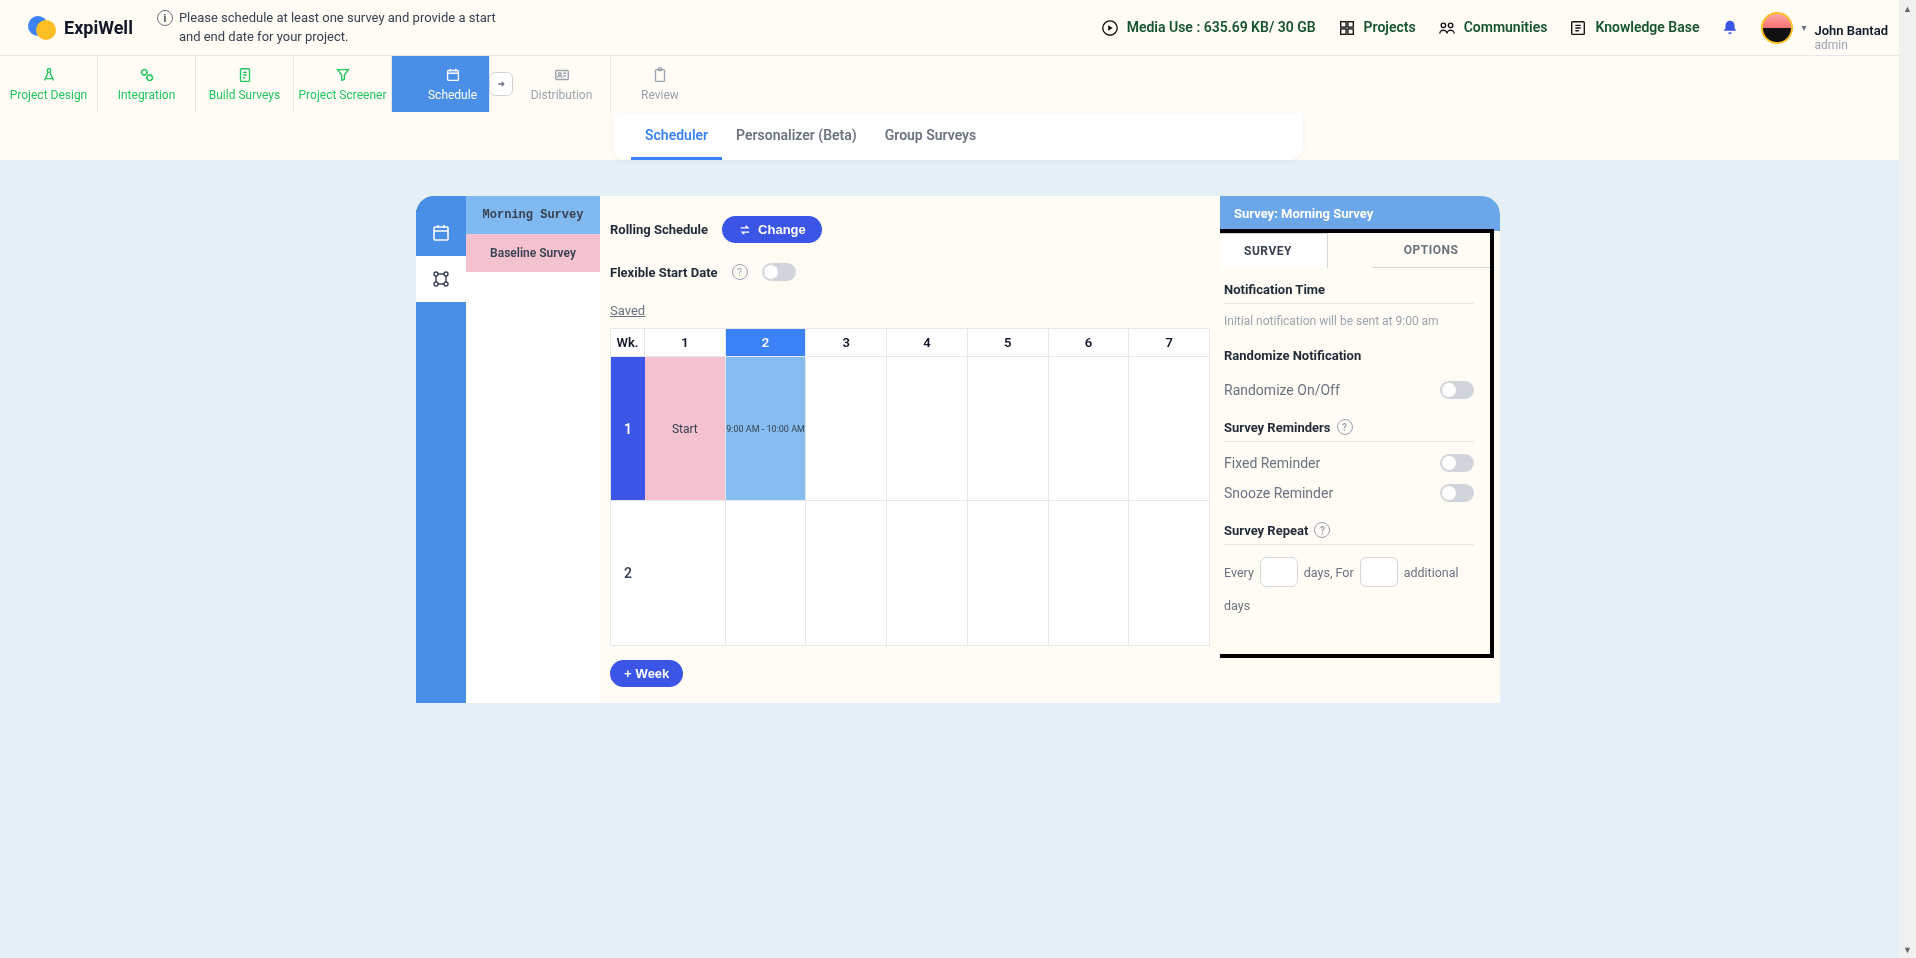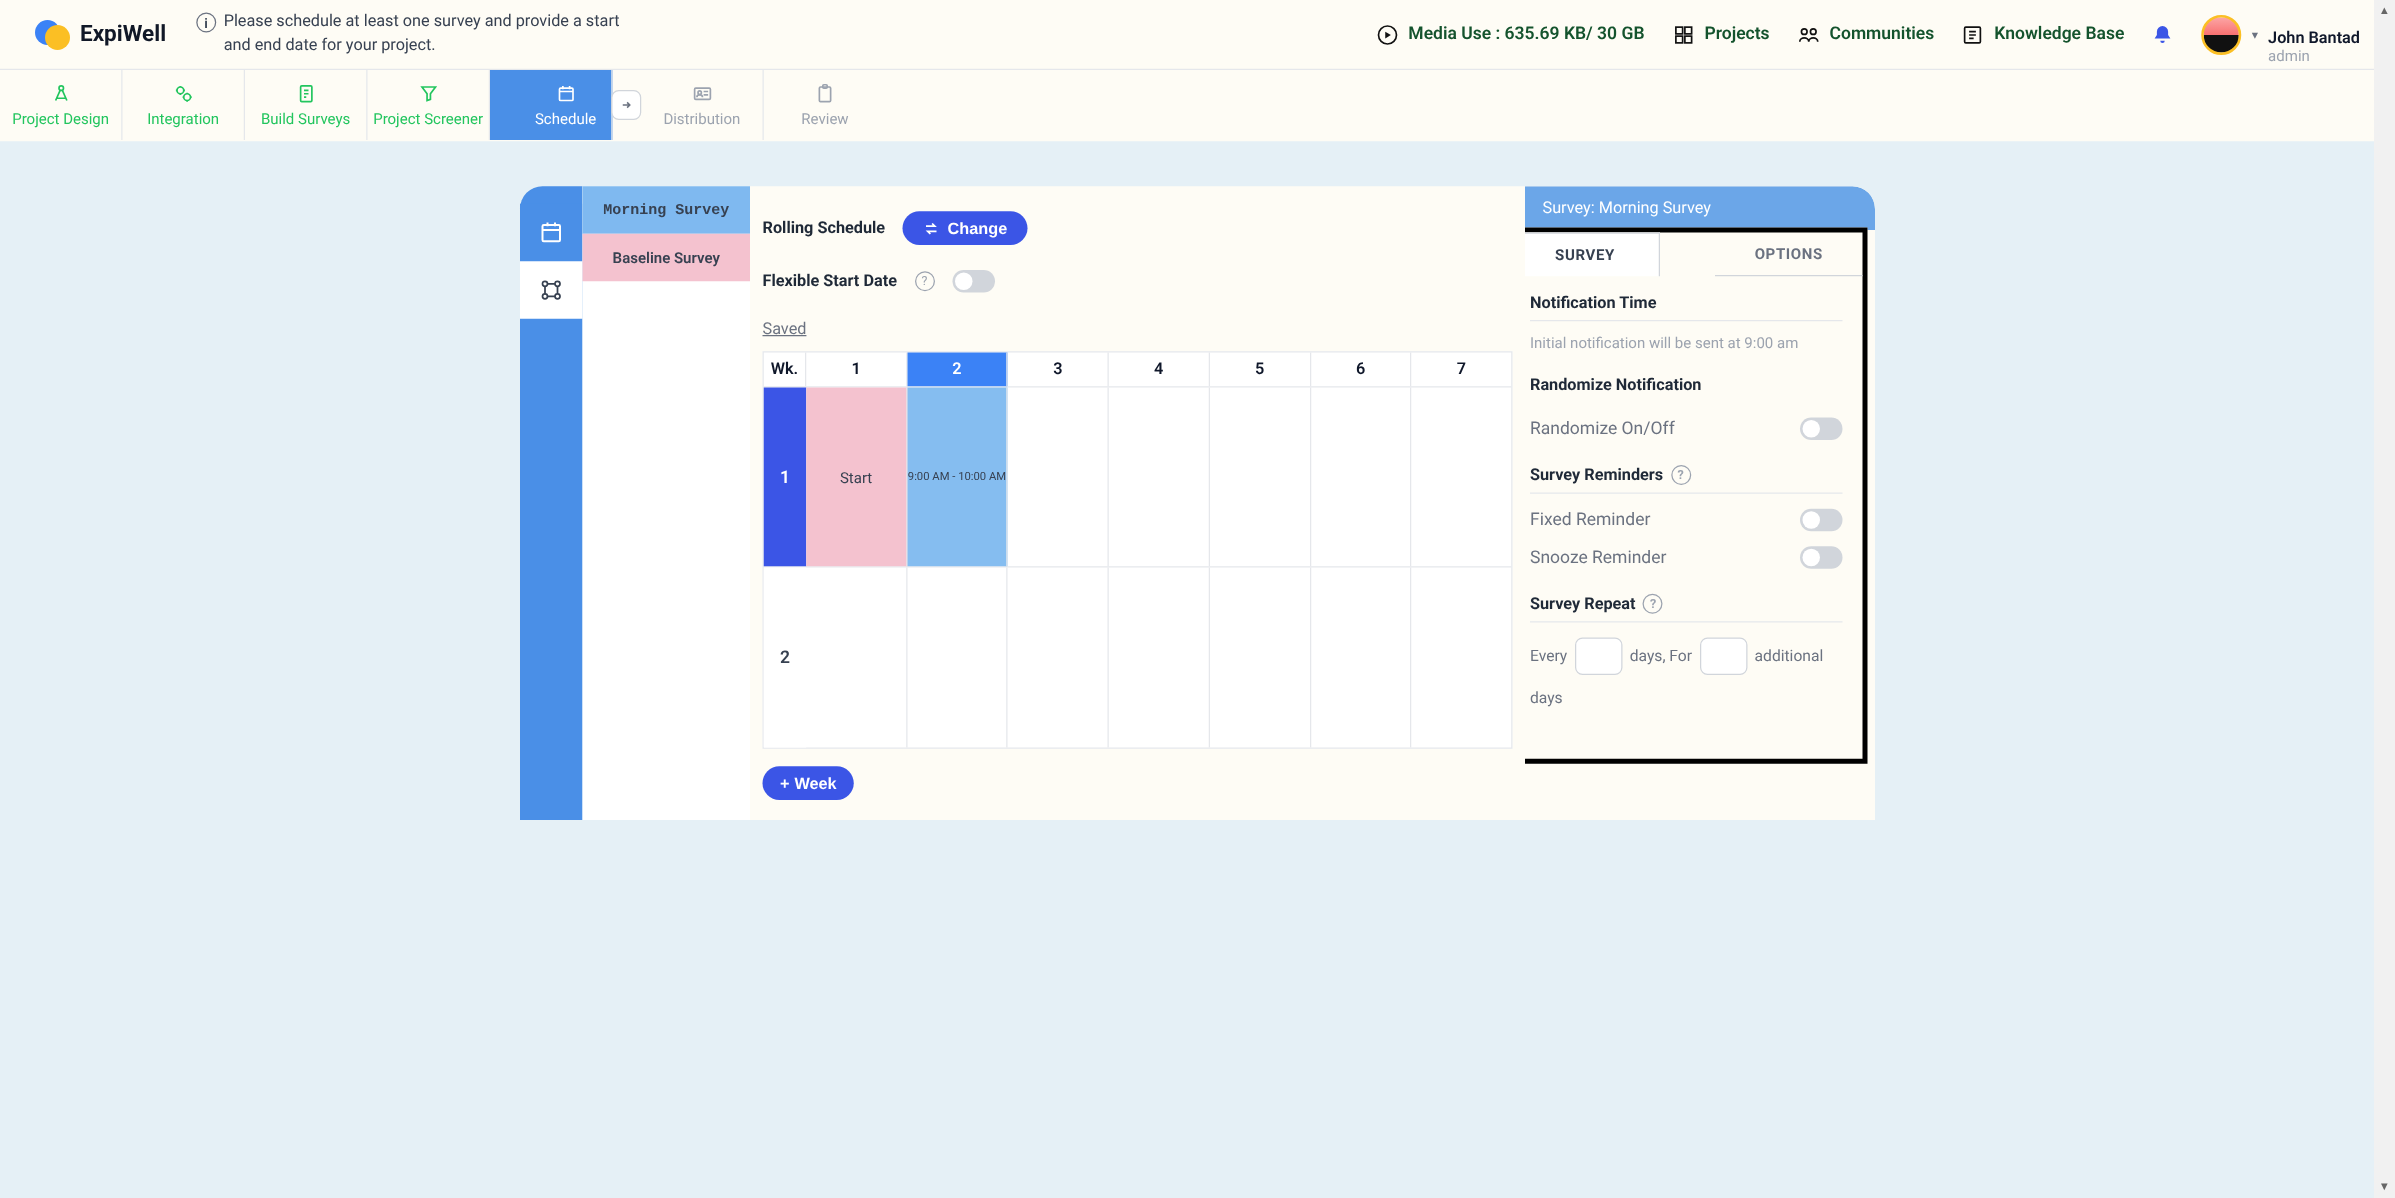--- a/index.html
+++ b/index.html
@@ -73,21 +73,21 @@
     .cal-wk { flex: 0 0 34px; background: #3b55e6; color: #fff; display: flex; align-items: center; justify-content: center; font-weight: 600; }
     .cal-wk.plain { background: #fff; color: #374151; }
     .cal-cell { flex: 1; border-right: 1px solid #e5e7eb; display: flex; align-items: center; justify-content: center; font-size: 10px; color: #6b7280; }
     .cal-cell:last-child { border-right: none; }
     .cal-cell.pink { background: #f4c2cf; color: #374151; font-size: 12px; }
     .cal-cell.blue { background: #85bdf0; color: #374151; font-size: 9px; }
     .add-week { margin-top: 14px; background: #3b55e6; color: #fff; border: none; border-radius: 16px; padding: 6px 14px; font-size: 13px; font-weight: 600; cursor: pointer; display: inline-flex; align-items: center; gap: 4px; }
     
     
     .right-panel { width: 280px; background: #fefcf5; border-radius: 0 18px 0 0; overflow: hidden; position: relative; }
-    .rp-head { background: #6ba6e8; color: #fff; padding: 10px 14px; font-size: 13px; font-weight: 400; border-radius: 0 18px 0 0; }
+    .rp-head { background: #6ba6e8; color: #fff; padding: 10px 14px; font-size: 13px; font-weight: 700; border-radius: 0 18px 0 0; }
     .rp-box { border: 4px solid #000; margin: -2px 6px 0 -16px; padding: 0 0 30px 0; background: #fefcf5; }
     .rp-tabs { display: flex; gap: 44px; }
     .rp-tab { flex: 1; text-align: center; padding: 10px 0; font-size: 12px; font-weight: 700; letter-spacing: 0.5px; color: #6b7280; cursor: pointer; border-bottom: 1px solid #d1d5db; }
     .rp-tab.active { background: #fff; color: #374151; border: 1px solid #d1d5db; border-bottom: none; }
     .rp-section { padding: 14px 16px 6px; }
     .rp-title { font-weight: 700; font-size: 13px; color: #1f2937; padding-bottom: 6px; border-bottom: 1px solid #e5e7eb; display: flex; align-items: center; gap: 6px; }
     .rp-muted { font-size: 12px; color: #9ca3af; margin-top: 10px; }
     .rp-row { display: flex; justify-content: space-between; align-items: center; margin-top: 12px; font-size: 14px; color: #6b7280; }
     .rp-repeat { font-size: 12.5px; color: #6b7280; margin-top: 12px; line-height: 2; display: flex; flex-wrap: wrap; align-items: center; gap: 6px; }
     .tiny-input { width: 38px; height: 30px; border: 1px solid #d1d5db; border-radius: 6px; background: #fff; }
@@ -222,20 +222,25 @@
     </div>
     <div class="step muted">
       <svg class="step-icon" viewBox="0 0 20 20" fill="none" stroke="currentColor" stroke-width="1.5">
           <rect x="5" y="4" width="10" height="13" rx="1"></rect>
           <rect x="8" y="2" width="4" height="3" rx="1"></rect>
         </svg>
       <span>Review</span>
     </div>
   </div>
 
+  <div class="subtabs-card">
+    <div class="subtab active">Scheduler</div>
+    <div class="subtab">Personalizer (Beta)</div>
+    <div class="subtab">Group Surveys</div>
+  </div>
 </div>
 
 <div class="workspace">
   <div style="display:flex;">
     <div class="left-rail">
       <div class="rail-item active">
         <svg viewBox="0 0 20 20" width="20" height="20" fill="none" stroke="#fff" stroke-width="1.6">
             <rect x="3" y="4" width="14" height="13" rx="1"></rect>
             <path d="M3 8h14M7 2v3M13 2v3"></path>
           </svg>

